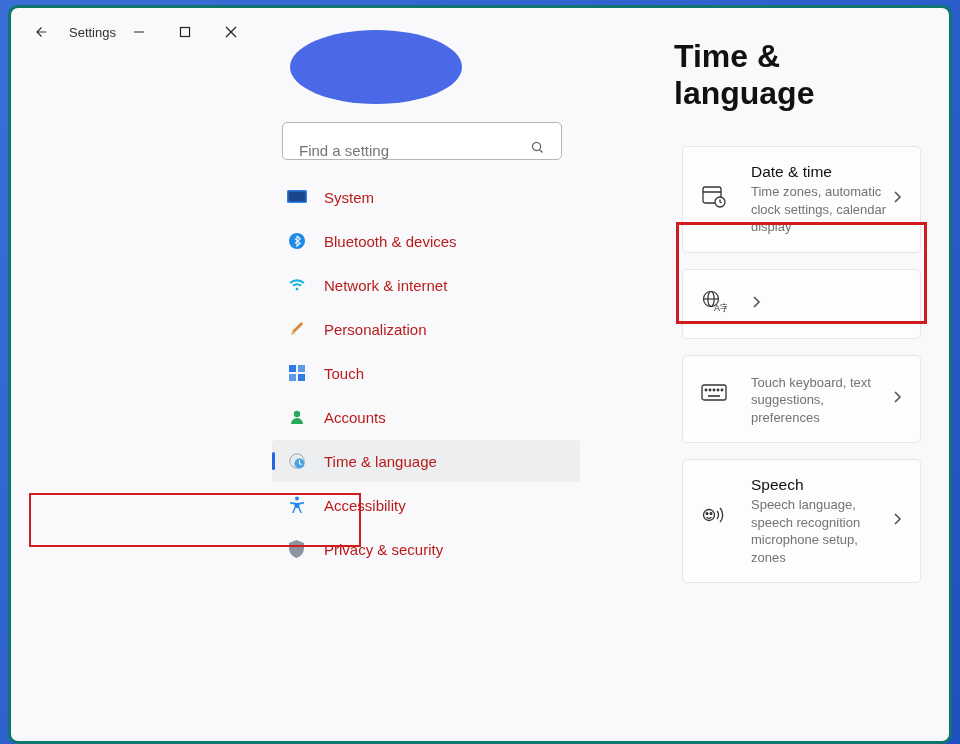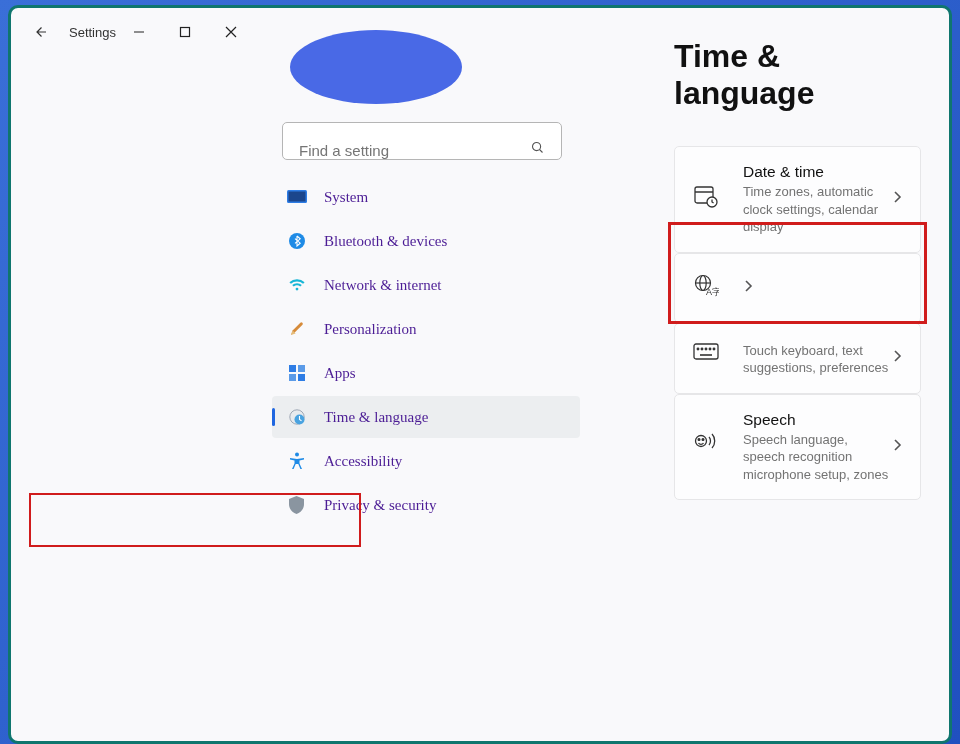--- a/index.html
+++ b/index.html
@@ -101,39 +101,39 @@
       left: 0; top: 12px; bottom: 12px;
       width: 3px; border-radius: 2px;
       background: #1f66e0;
     }
     .nav-icon {
       width: 22px; height: 22px;
       display: flex; align-items: center; justify-content: center;
       margin-right: 16px;
     }
     .nav-label {
-      font-size: 15px; color: #4c1d95; font-family: Liberation Serif, serif;
+      font-size: 15px; color: #b91c1c;
     }
     .highlight-red-sidebar {
       position: absolute;
       border: 2.5px solid #d01c1c;
       pointer-events: none;
       left: 18px; width: 332px;
       top: 485px; height: 54px;
     }
     .main {
       flex: 1;
       padding: 30px 28px 0 90px;
     }
     .page-title {
       font-size: 32px; font-weight: 600;
       color: #111;
       margin-bottom: 34px;
     }
-    .cards { display: flex; flex-direction: column; gap: 0; position: relative; }
+    .cards { display: flex; flex-direction: column; gap: 16px; position: relative; margin-left: 8px; }
     .card {
       background: #fdfdfe;
       border: 1px solid #e6e6e8;
       border-radius: 5px;
       display: flex; align-items: center;
       padding: 16px 18px 16px 16px;
       cursor: pointer;
       min-height: 70px;
     }
     .card-icon {
@@ -256,23 +256,32 @@
 
         <div class="nav-item">
           <span class="nav-icon">
             <svg width="16" height="16" viewBox="0 0 16 16">
                 <rect x="0" y="0" width="7" height="7" fill="#2e7de5"></rect>
                 <rect x="9" y="0" width="7" height="7" fill="#5b9be8"></rect>
                 <rect x="0" y="9" width="7" height="7" fill="#5b9be8"></rect>
                 <rect x="9" y="9" width="7" height="7" fill="#2e7de5"></rect>
               </svg>
           </span>
-          <span class="nav-label">Apps</span>
-        </div>
-
+          <span class="nav-label">Touch</span>
+        </div>
+
+        <div class="nav-item">
+          <span class="nav-icon">
+            <svg width="16" height="16" viewBox="0 0 16 16" fill="#2aa85a">
+                <circle cx="8" cy="5" r="3.2"></circle>
+                <path d="M2 15a6 6 0 0112 0z"></path>
+              </svg>
+          </span>
+          <span class="nav-label">Accounts</span>
+        </div>
 
         <div class="nav-item selected">
           <span class="nav-icon">
             <svg width="18" height="18" viewBox="0 0 18 18">
                 <circle cx="9" cy="9" r="7.2" fill="#e8ebee" stroke="#8a95a6" stroke-width="0.8"></circle>
                 <circle cx="11.5" cy="11.5" r="5" fill="#4aa3e0"></circle>
                 <path d="M11.5 8v3.5l2 1.2" stroke="#fff" stroke-width="1.1" fill="none"></path>
               </svg>
           </span>
           <span class="nav-label">Time &amp; language</span>

